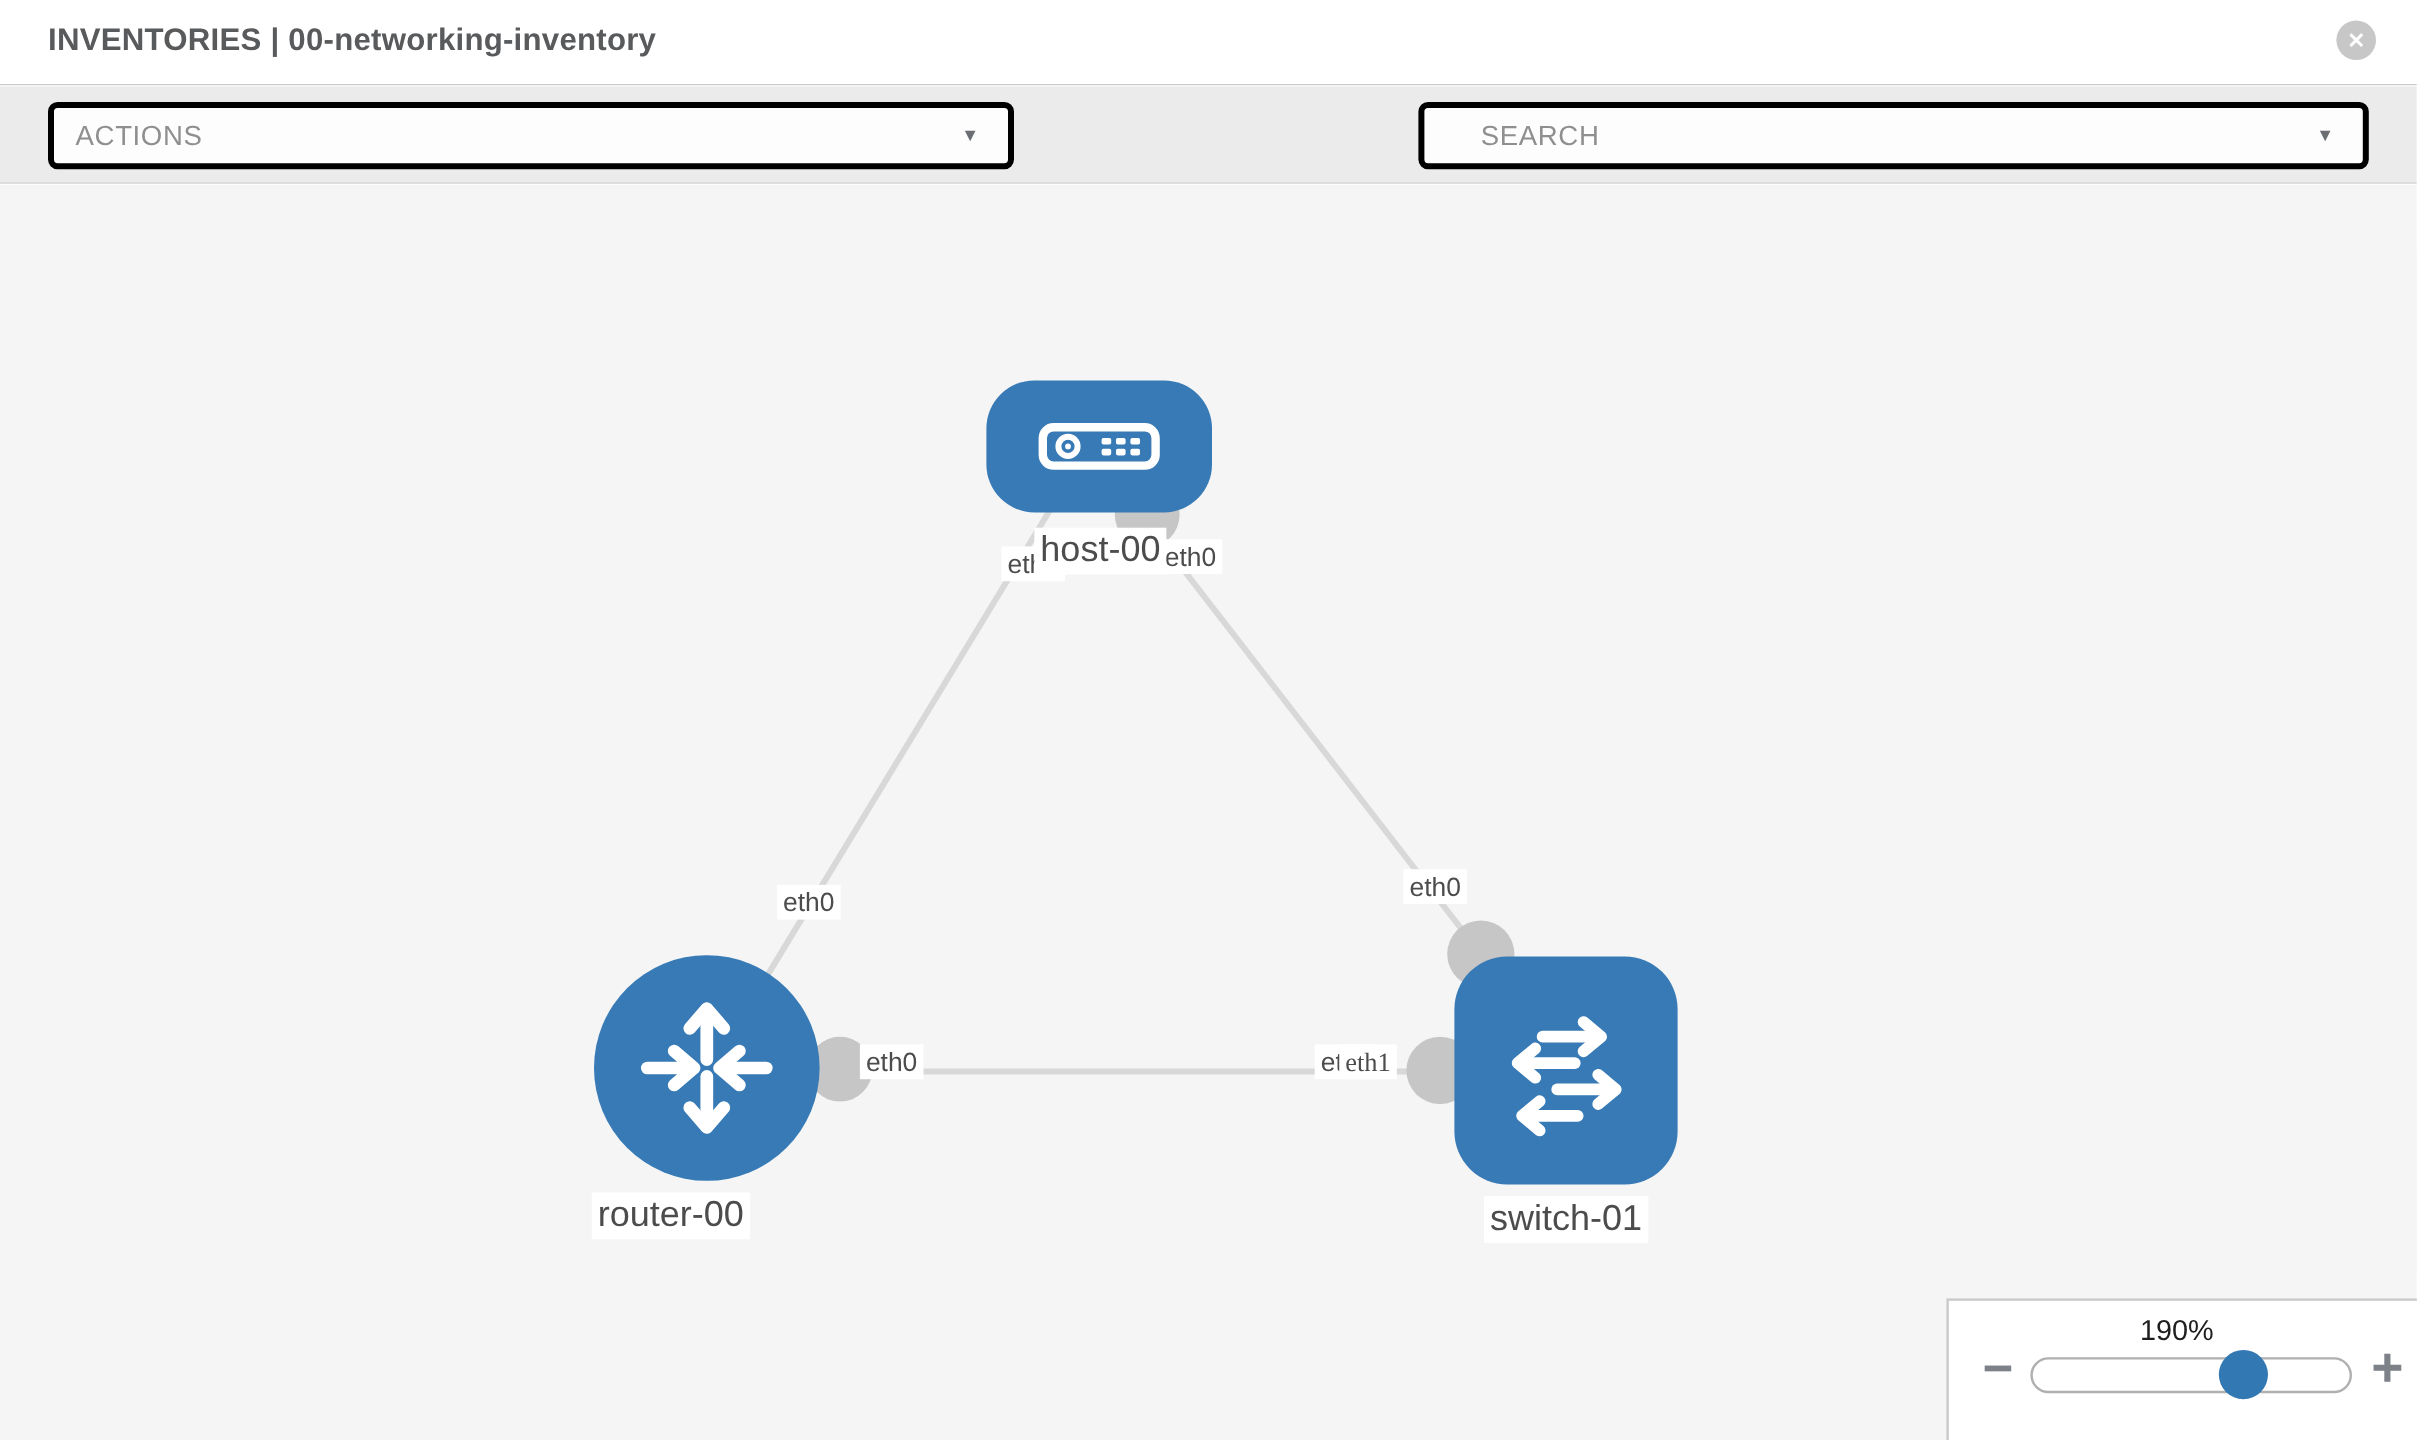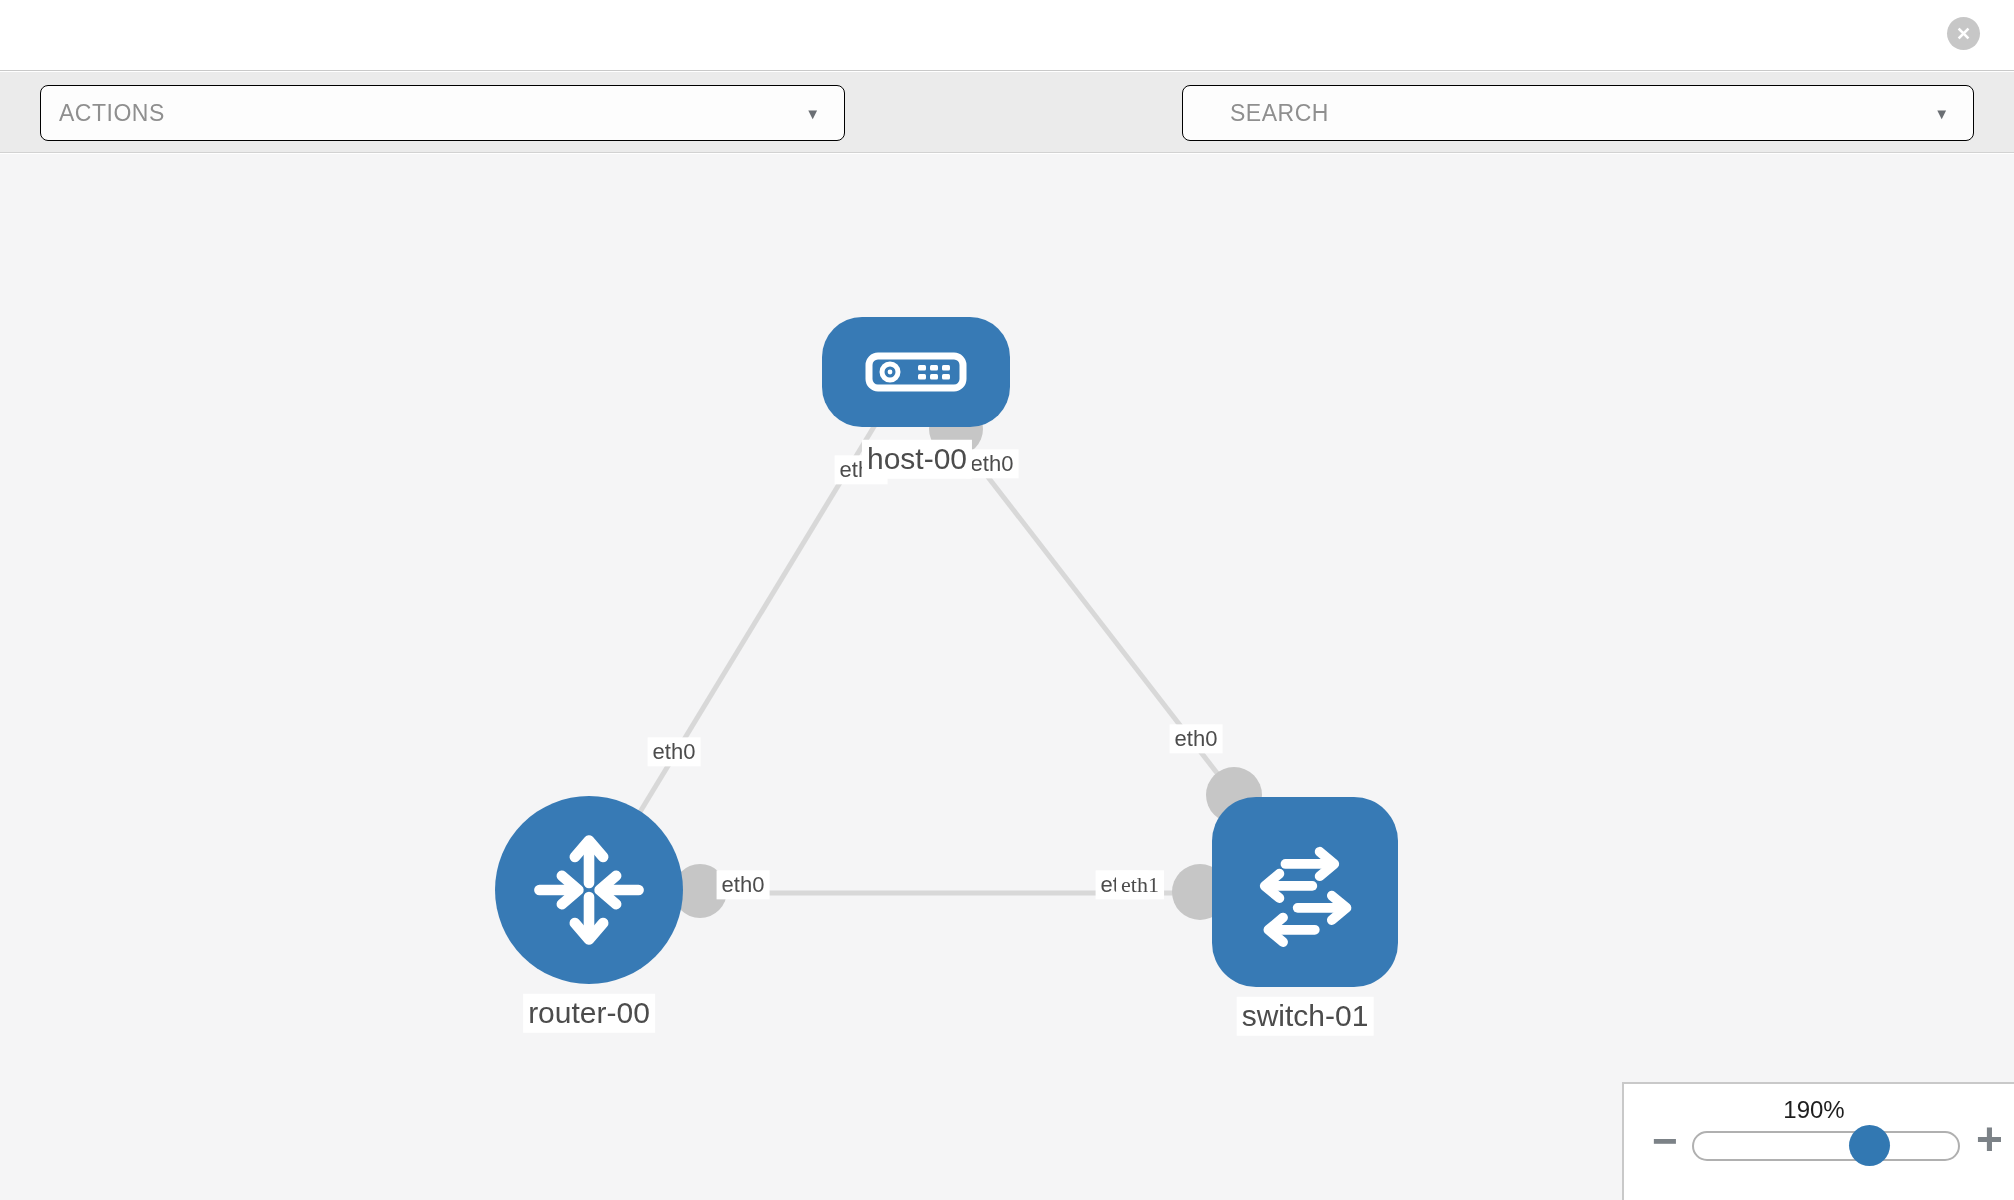--- a/index.html
+++ b/index.html
@@ -22,21 +22,21 @@
   }
   .close-btn span { color: #fff; font-size: 18px; font-weight: bold; line-height: 1; }
 
   
   .toolbar {
     position: absolute; left: 0; top: 72px; width: 2014px; height: 81px;
     background: #ebebeb; border-bottom: 1px solid #d2d2d2;
   }
   .select-box {
     position: absolute; top: 13px; height: 56px;
-    background: #fdfdfd; border: 1px solid #000000; border-radius: 8px;
+    background: #fdfdfd; border: 5px solid #000000; border-radius: 8px;
     display: flex; align-items: center; cursor: pointer;
   }
   .select-box .select-label {
     padding-left: 18px; font-size: 23px; color: #8f8f8f; letter-spacing: .5px;
   }
   .select-box .caret {
     position: absolute; right: 24px; top: 50%; transform: translateY(-50%);
     font-size: 15px; color: #6b6f74;
   }
   .actions-box { left: 40px; width: 805px; }
@@ -91,20 +91,21 @@
     position: absolute; left: 225px; top: 41px; width: 41px; height: 41px;
     background: #3278b2; border-radius: 50%; cursor: grab;
   }
 </style>
 </head>
 <body>
 
 <div class="window">
 
   <div class="panel-header">
+    <div class="panel-title">INVENTORIES | 00-networking-inventory</div>
     <div class="close-btn">
       <span>✕</span>
     </div>
   </div>
 
   <div class="toolbar">
     <div class="select-box actions-box">
       <span class="select-label">ACTIONS</span>
       <span class="caret">▼</span>
     </div>
@@ -194,21 +195,21 @@
     </div>
 
     <div class="chip chip-if" style="left:861px; top:316px;">eth0</div>
     <div class="chip chip-node" style="left:917px; top:305px; z-index:2;">host-00</div>
     <div class="chip chip-if" style="left:992px; top:310px;">eth0</div>
     <div class="chip chip-if" style="left:674px; top:598px;">eth0</div>
     <div class="chip chip-if" style="left:1196px; top:585px;">eth0</div>
     <div class="chip chip-if" style="left:743px; top:731px;">eth0</div>
     <div class="chip chip-if" style="left:1122px; top:731px; z-index:1;">eth0</div>
     <div class="chip chip-if" style="left:1140px; top:731px; z-index:2;font-family:Liberation Serif, serif;">eth1</div>
-    <div class="chip chip-node" style="left:589px; top:859px;">router-00</div>
+    <div class="chip chip-node" style="left:559px; top:859px;">router-00</div>
     <div class="chip chip-node" style="left:1305px; top:862px;">switch-01</div>
 
     <div class="zoom-panel">
       <div class="zoom-level">190%</div>
       <div class="zoom-minus">−</div>
       <div class="zoom-track"></div>
       <div class="zoom-knob"></div>
       <div class="zoom-plus">+</div>
     </div>
 

